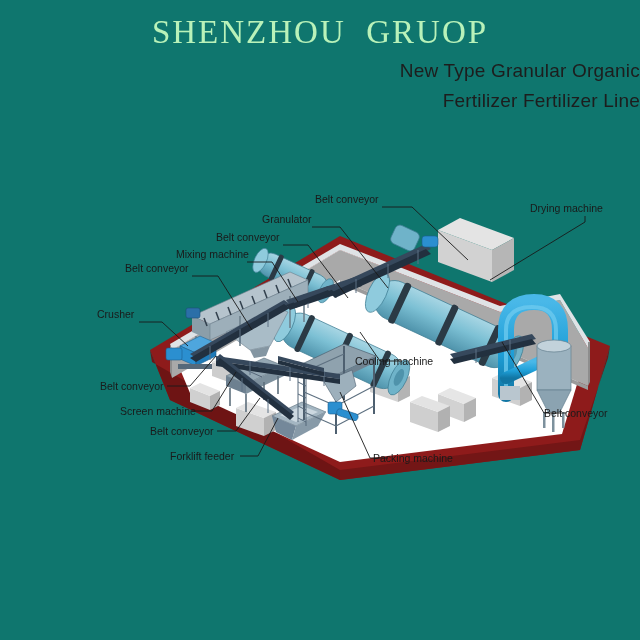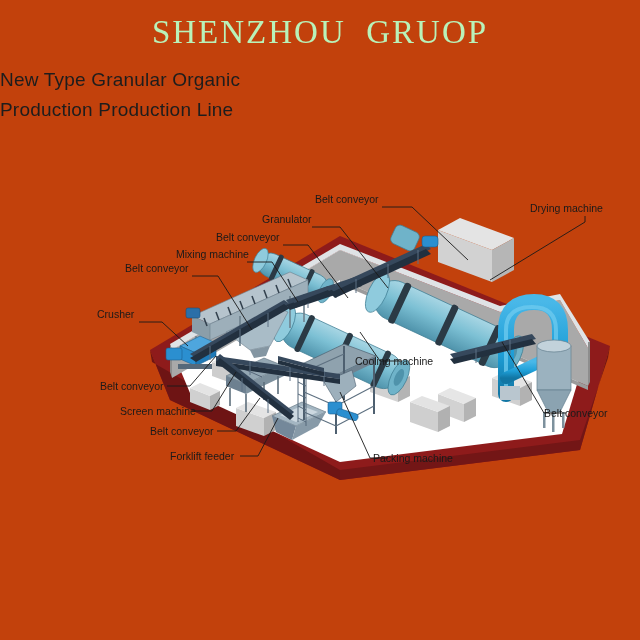--- a/index.html
+++ b/index.html
@@ -1,51 +1,51 @@
 <!DOCTYPE html>
 <html><head>
 <meta charset="utf-8">
 <style>
   html,body{margin:0;padding:0;background:#ffffff;}
   body{width:640px;height:640px;overflow:hidden;
        font-family:"Liberation Sans", sans-serif;}
-  #page{position:relative;width:640px;height:640px;background:#c2410c;}
+  #page{position:relative;width:640px;height:640px;background:#0f766e;}
 
   .watermark{
     position:absolute;left:0;top:14px;width:640px;
     text-align:center;
     font-family:"Liberation Serif", serif;
     font-size:33px;letter-spacing:2px;
     color:#b9f2b9;
     white-space:pre;
     user-select:none;
   }
   .title-block{
-    position:absolute;left:0;top:56px;width:640px;text-align:left;margin-top:9px;
+    position:absolute;left:0;top:56px;width:640px;text-align:right;
   }
   .title-line{
     font-family:"Liberation Sans", sans-serif;
     font-size:19px;color:#1d1d1d;line-height:30px;
     letter-spacing:0.2px;
   }
   #scene{position:absolute;left:0;top:150px;width:640px;height:360px;padding-left:40px;}
   svg{display:block;}
   .lbl{font-family:"Liberation Sans", sans-serif;font-size:10.5px;fill:#1a1a1a;}
   .leader{stroke:#1a1a1a;stroke-width:0.9;fill:none;}
 </style>
 </head>
 <body>
 
 <div id="page">
 
   <div class="watermark">SHENZHOU  GRUOP</div>
 
   <div class="title-block">
     <div class="title-line">New Type Granular Organic</div>
-    <div class="title-line">Production Production Line</div>
+    <div class="title-line">Fertilizer Fertilizer Line</div>
   </div>
 
   <div id="scene">
   <svg width="640" height="360" viewBox="0 0 640 360">
     <defs>
       <linearGradient id="gDrum" x1="0" y1="0" x2="0" y2="1">
         <stop offset="0%" stop-color="#a8d6e4"></stop>
         <stop offset="45%" stop-color="#7cc0d4"></stop>
         <stop offset="100%" stop-color="#4f93ab"></stop>
       </linearGradient>

